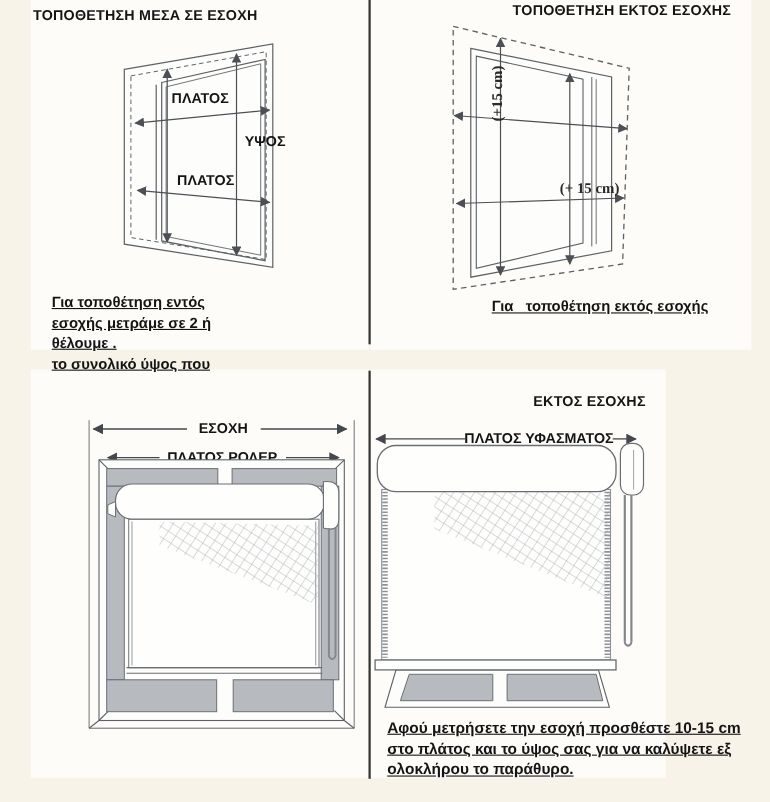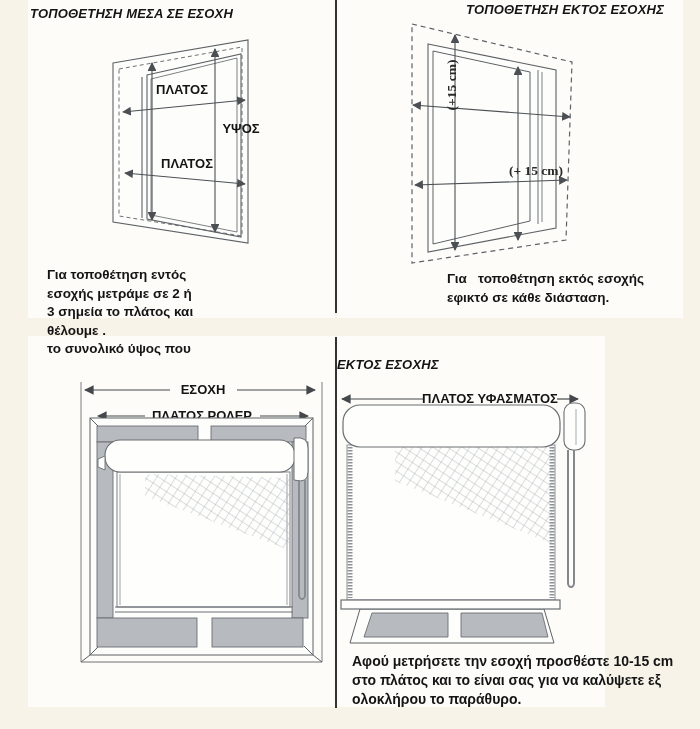--- a/index.html
+++ b/index.html
@@ -6,28 +6,28 @@
   body{width:700px;height:729px;position:relative;overflow:hidden;
        font-family:"Liberation Sans",sans-serif;background:#f8f3e9;color:#141414;}
   .panel{position:absolute;background:#fdfcf9;}
   #panel-tl{left:28px;top:0;width:307px;height:318px;}
   #panel-tr{left:337px;top:0;width:346px;height:318px;}
   #panel-bl{left:28px;top:336px;width:307px;height:371px;}
   #panel-br{left:337px;top:336px;width:268px;height:371px;}
   .divider{position:absolute;left:335px;width:2px;background:#333;}
   #divider-top{top:0;height:313px;}
   #divider-bottom{top:337px;height:371px;}
-  .title{position:absolute;font-weight:700;font-size:13px;letter-spacing:.2px;white-space:pre;font-style:italic;}
+  .title{position:absolute;font-weight:700;font-size:13px;letter-spacing:.2px;white-space:pre;}
   #title-tl{left:30px;top:6px;}
   #title-tr{left:466px;top:2px;font-size:13px;}
-  #title-br{left:337px;top:357px;width:250px;text-align:left;font-size:13px;}
-  .caption{position:absolute;font-weight:700;}
+  #title-br{left:337px;top:357px;width:250px;text-align:right;font-size:13px;}
+  .caption{position:absolute;font-weight:700;text-decoration:underline;}
   .caption .line{white-space:pre;}
   #caption-tl{left:47px;top:266px;font-size:13.5px;line-height:18.6px;}
-  #caption-tr{left:447px;top:269px;font-size:13.5px;line-height:19px;}
+  #caption-tr{left:447px;top:269px;font-size:13.5px;line-height:19px;text-align:center;}
   #caption-br{left:352px;top:652px;font-size:14px;line-height:19px;}
   svg{position:absolute;overflow:visible;}
   #svg-tl{left:75px;top:26px;}
   #svg-tr{left:393px;top:14px;}
   #svg-bl{left:65px;top:368px;}
   #svg-br{left:338px;top:385px;}
   svg text.lbl{font-family:"Liberation Sans",sans-serif;font-weight:700;font-size:13px;fill:#141414;}
   svg text.serif{font-family:"Liberation Serif",serif;font-weight:600;font-size:13.5px;fill:#2a2a2a;}
 </style>
 </head>
@@ -193,27 +193,25 @@
   <g stroke="#84888d" stroke-width="2" fill="none">
     <line x1="230" y1="65" x2="230" y2="198"></line>
     <line x1="236" y1="65" x2="236" y2="198"></line>
     <path d="M230,198 a3,4 0 0 0 6,0"></path>
   </g>
 </svg>
 
 <div class="caption" id="caption-tl">
   <div class="line">Για τοποθέτηση εντός</div>
   <div class="line">εσοχής μετράμε σε 2 ή</div>
-  <div class="line">3 σημεία το πλάτος και</div>
   <div class="line">θέλουμε .</div>
   <div class="line">το συνολικό ύψος που</div>
 </div>
 
 <div class="caption" id="caption-tr">
   <div class="line">Για   τοποθέτηση εκτός εσοχής</div>
-  <div class="line">εφικτό σε κάθε διάσταση.</div>
 </div>
 
 <div class="caption" id="caption-br">
   <div class="line">Αφού μετρήσετε την εσοχή προσθέστε 10-15 cm</div>
-  <div class="line">στο πλάτος και το είναι σας για να καλύψετε εξ</div>
+  <div class="line">στο πλάτος και το ύψος σας για να καλύψετε εξ</div>
   <div class="line">ολοκλήρου το παράθυρο.</div>
 </div>
 
 </body></html>

